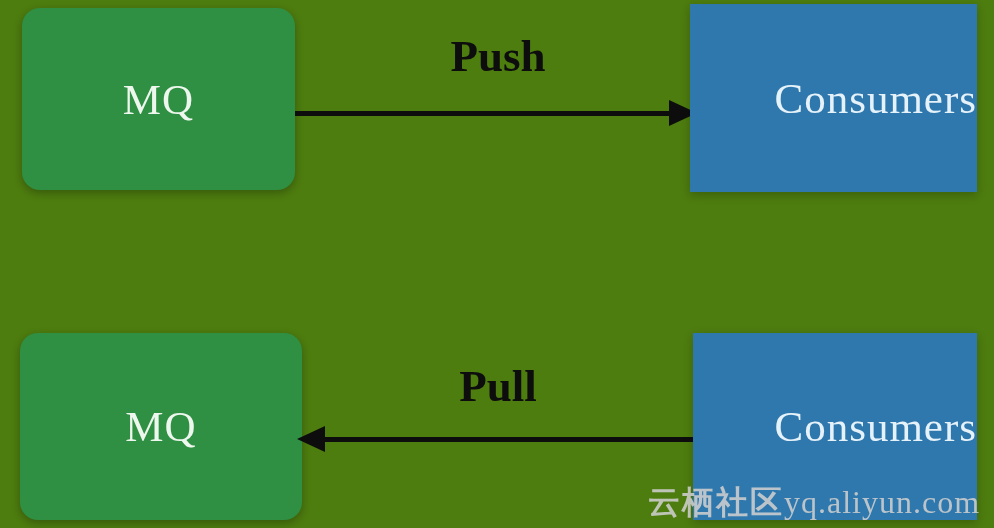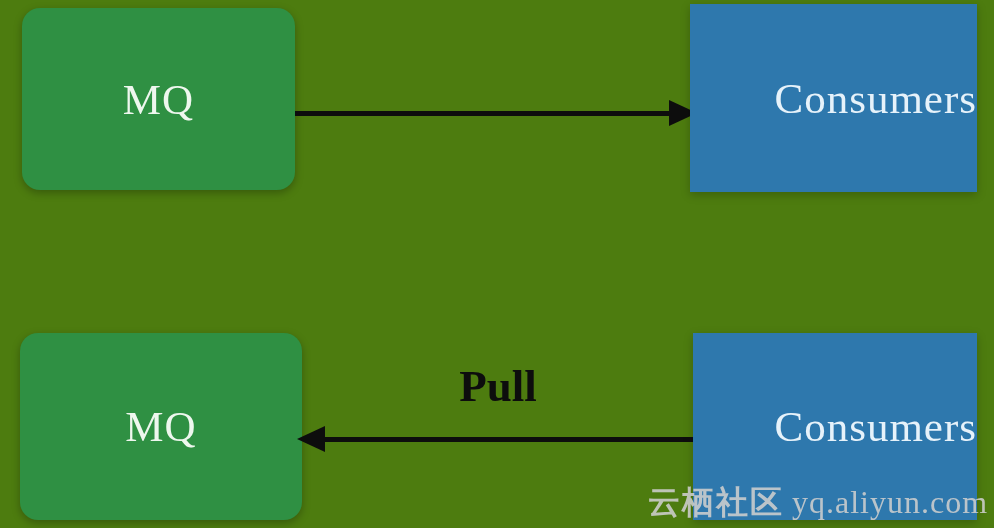--- a/index.html
+++ b/index.html
@@ -79,36 +79,36 @@
     left: 648px;
     top: 481px;
     white-space: nowrap;
     font-size: 32px;
     color: rgba(206, 206, 206, 0.88);
     z-index: 5;
   }
   #watermark .wm-cjk {
     font-weight: 700;
     letter-spacing: 2px;
-    margin-right: 8px;
   }
   #watermark .wm-url {
     font-weight: 400;
     letter-spacing: 1px;
   }
 </style>
 </head>
 <body>
 
 <div id="canvas">
 
   <div id="mq-top" class="node node-green">
     <span>MQ</span>
   </div>
 
+  <div id="push-label" class="arrow-label">Push</div>
 
   <div id="arrow-push-line" class="arrow-line"></div>
   <div id="arrow-push-head" class="arrow-head"></div>
 
   <div id="cons-top" class="node node-blue">
     <span>Consumers</span>
   </div>
 
   <div id="mq-bottom" class="node node-green">
     <span>MQ</span>

